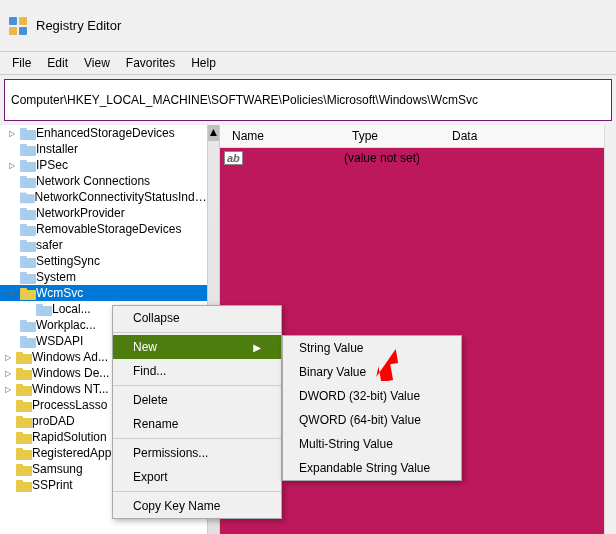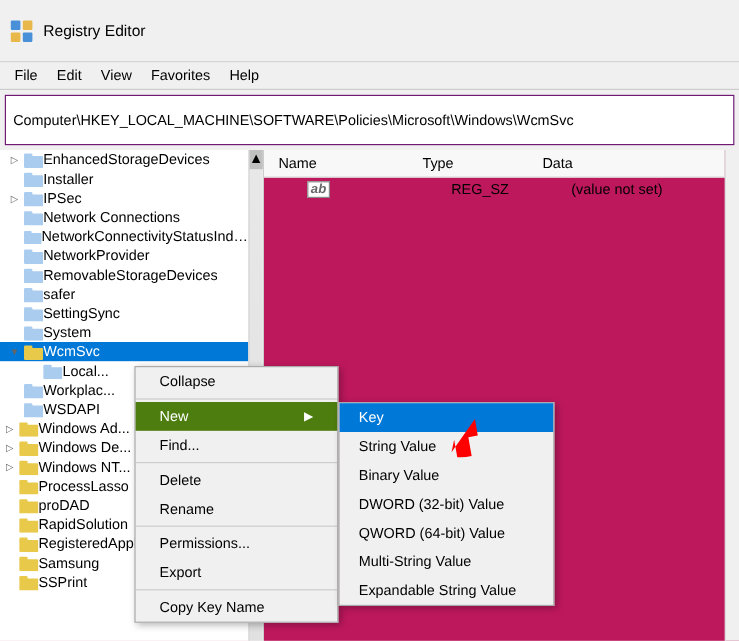--- a/index.html
+++ b/index.html
@@ -420,24 +420,23 @@
 
   <div class="right-panel">
     <div class="right-scrollbar">
       <div class="right-items-wrap">
         <div class="right-panel-header">
           <span class="col-header name">Name</span>
           <span class="col-header type">Type</span>
           <span class="col-header data">Data</span>
         </div>
         <div class="right-panel-row">
-          <div style="display:flex; align-items:center; width:120px;margin-left:32px;">
+          <div style="display:flex; align-items:center; width:120px;">
             <span style="font-size:11px; background:#fff; border:1px solid #888; padding:0 2px; margin-right:4px; color:#666; font-weight:bold; font-style:italic;">ab</span>
           </div>
-          <span class="col-type">REG_SZ</span>
           <span class="col-data">(value not set)</span>
         </div>
       </div>
       <div style="width:12px; background:#f0f0f0; border-left:1px solid #ddd;"></div>
     </div>
   </div>
 
   <div class="context-menu">
     <div class="ctx-item">Collapse</div>
     <div class="ctx-divider"></div>
@@ -450,21 +449,20 @@
     <div class="ctx-item">Delete</div>
     <div class="ctx-item">Rename</div>
     <div class="ctx-divider"></div>
     <div class="ctx-item">Permissions...</div>
     <div class="ctx-item">Export</div>
     <div class="ctx-divider"></div>
     <div class="ctx-item">Copy Key Name</div>
   </div>
 
   <div class="submenu">
-    <div class="sub-item highlighted">Key</div>
     <div class="sub-item">String Value</div>
     <div class="sub-item">Binary Value</div>
     <div class="sub-item">DWORD (32-bit) Value</div>
     <div class="sub-item">QWORD (64-bit) Value</div>
     <div class="sub-item">Multi-String Value</div>
     <div class="sub-item">Expandable String Value</div>
   </div>
 
   <div style="position:absolute; top:220px; left:368px; z-index:20; pointer-events:none;">
     <svg width="36" height="36" viewBox="0 0 36 36">

